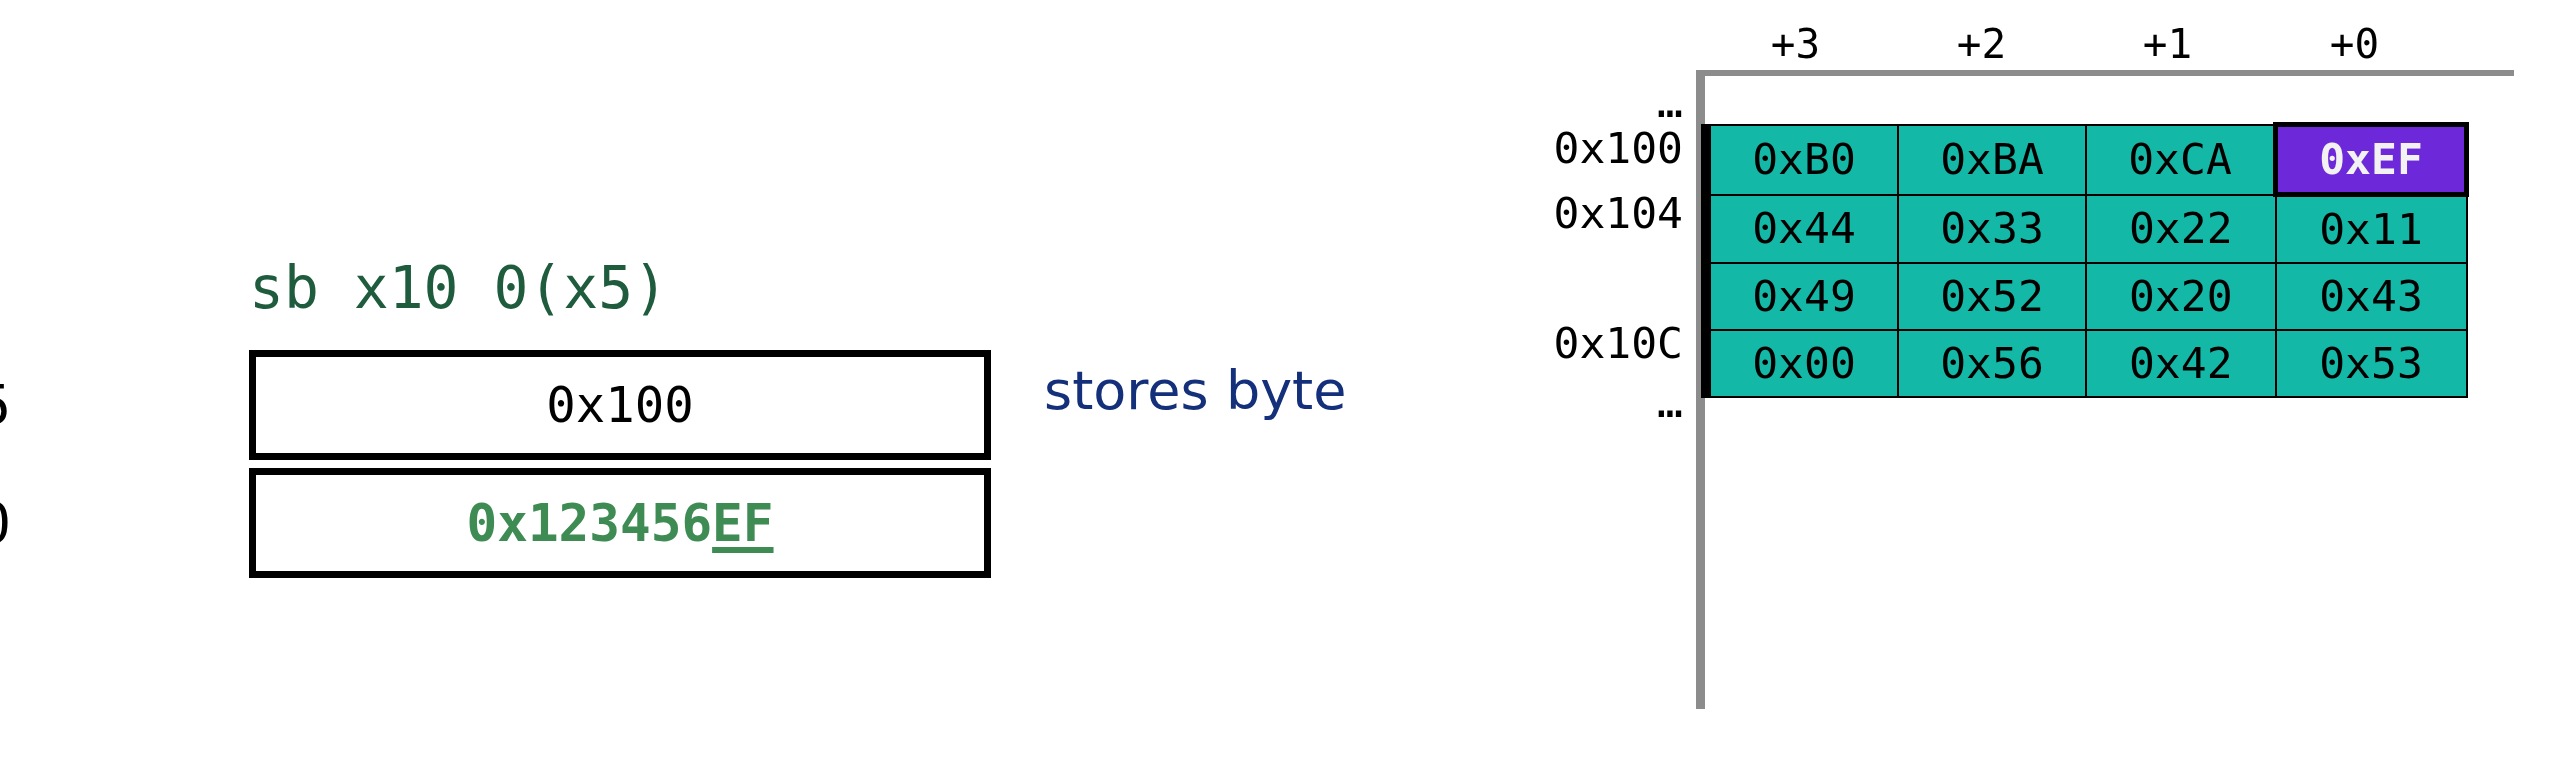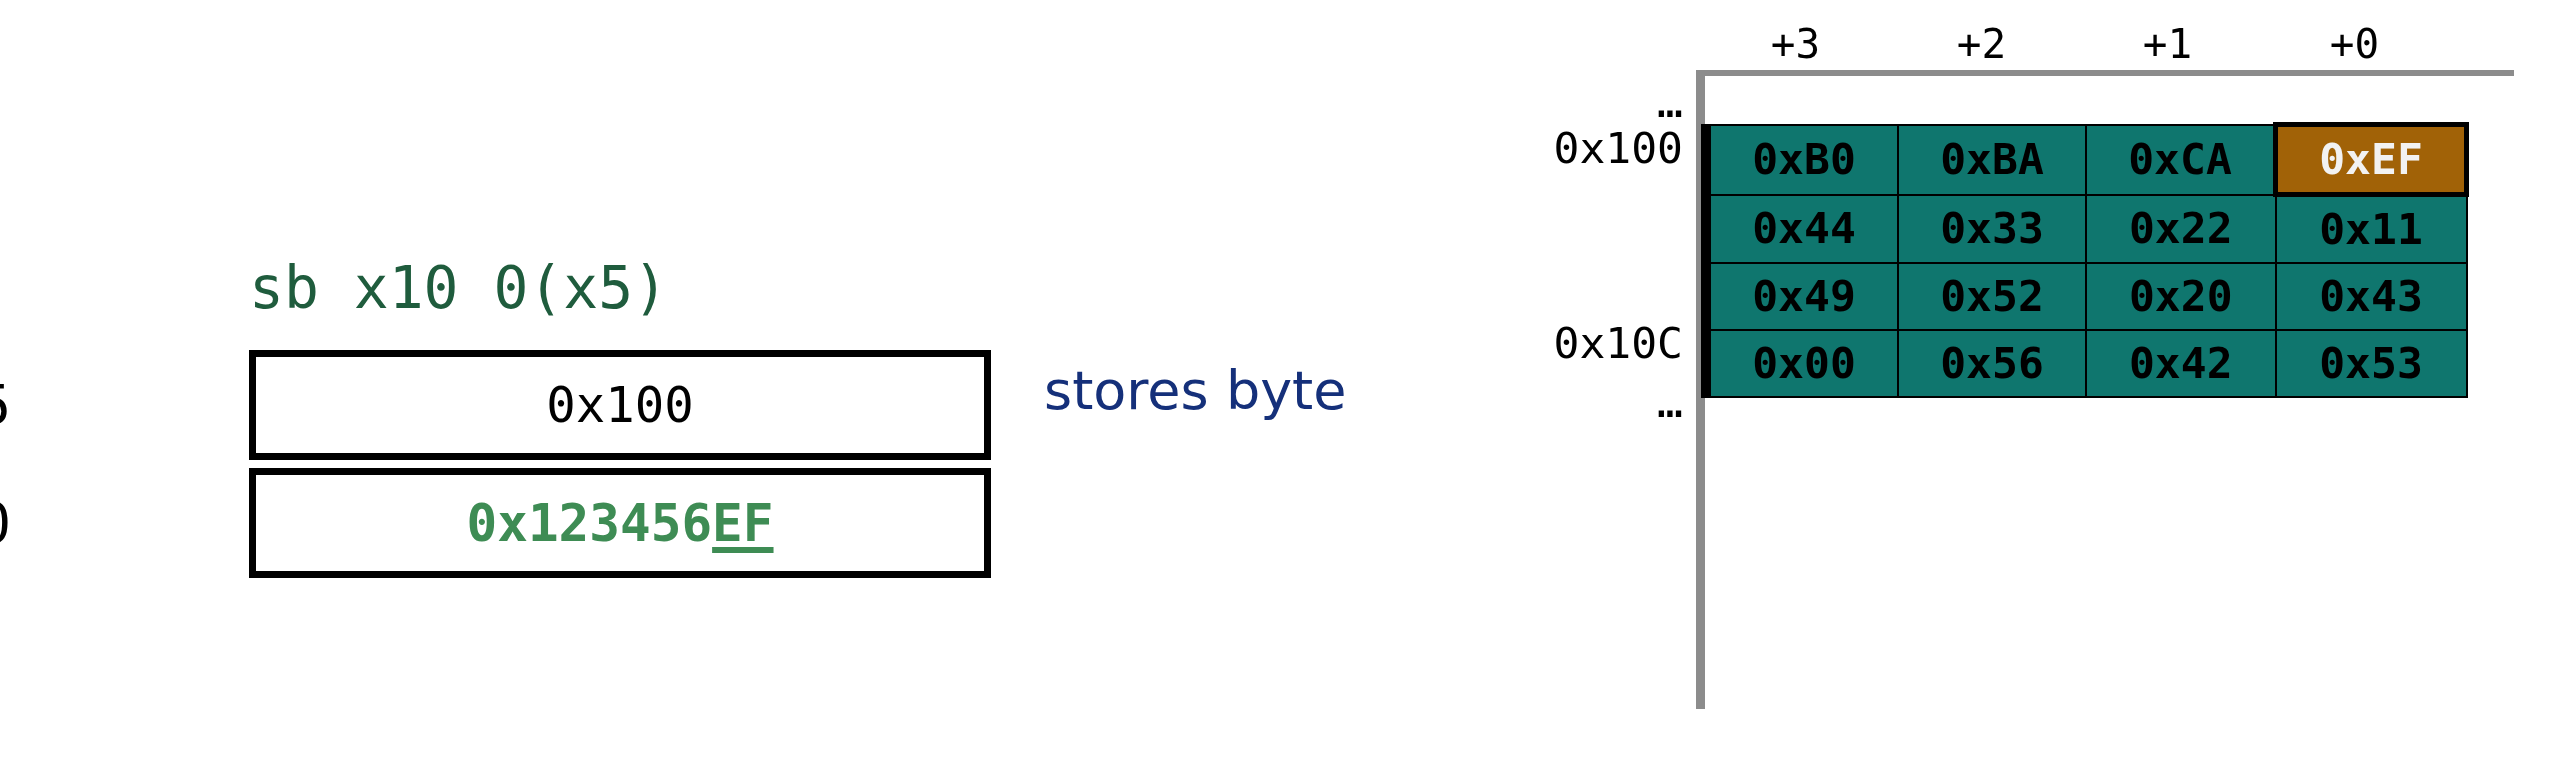--- a/index.html
+++ b/index.html
@@ -80,27 +80,26 @@
   #row-label-3{top:322px;}
   #row-label-bot-ellipsis{top:381px;}
 
   #table-wrap{position:absolute;left:84px;top:122px;}
   table#memory-table{border-collapse:collapse;table-layout:fixed;}
   table#memory-table td{
     width:186px;height:65px;
     border:2.9px solid #000000;
     text-align:center;vertical-align:middle;
     font-family:"DejaVu Sans Mono",monospace;
-    font-size:43px;line-height:1;color:#000000;background:#0f766e;
+    font-size:43px;line-height:1;color:#000000;background:#14b8a6;
     padding:0;
-    font-weight:bold;
   }
   table#memory-table tr td:first-child{border-left:10.5px solid #000000;}
   table#memory-table td.highlight{
-    background:#a16207;color:#f2f2f2;font-weight:bold;
+    background:#6d28d9;color:#f2f2f2;font-weight:bold;
     border:5.7px solid #000000;
   }
 </style>
 </head>
 <body>
 
 <div id="left-panel">
 
   <div id="instruction">sb x10 0(x5)</div>
 
@@ -128,20 +127,21 @@
   <div id="grayline-vert"></div>
   <div id="grayline-top"></div>
 
   <div class="col-head" id="col-head-p3">+3</div>
   <div class="col-head" id="col-head-p2">+2</div>
   <div class="col-head" id="col-head-p1">+1</div>
   <div class="col-head" id="col-head-p0">+0</div>
 
   <div class="row-label" id="row-label-top-ellipsis">…</div>
   <div class="row-label" id="row-label-0">0x100</div>
+  <div class="row-label" id="row-label-1">0x104</div>
   <div class="row-label" id="row-label-3">0x10C</div>
   <div class="row-label" id="row-label-bot-ellipsis">…</div>
 
   <div id="table-wrap">
     <table id="memory-table">
       <tbody>
         <tr>
           <td>0xB0</td>
           <td>0xBA</td>
           <td>0xCA</td>

